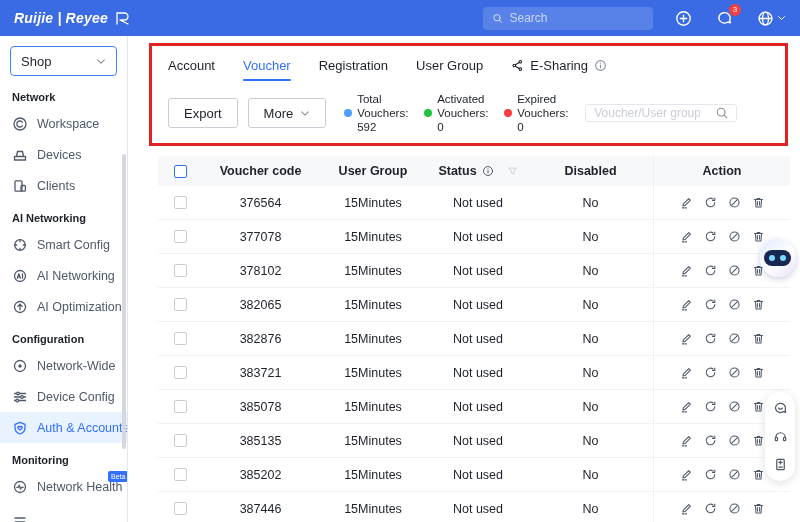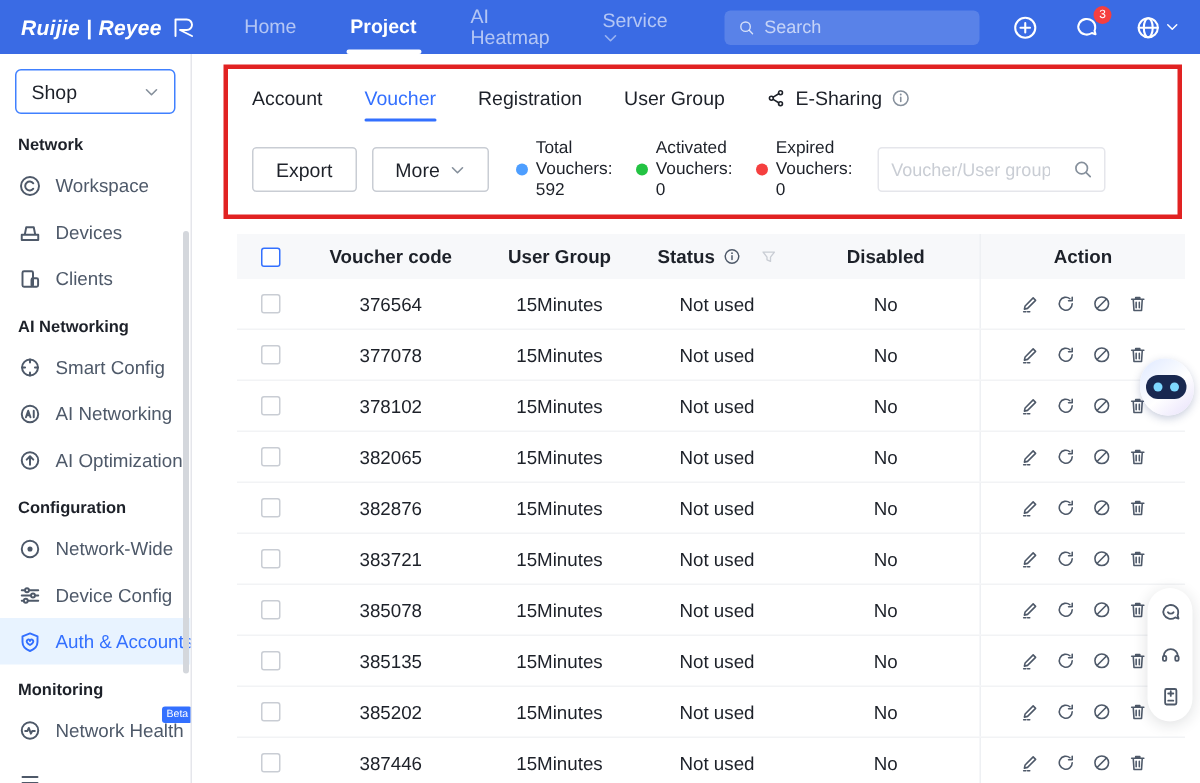--- a/index.html
+++ b/index.html
@@ -47,21 +47,21 @@
   .tab.active::after{content:"";position:absolute;bottom:5px;left:0;right:0;height:2px;background:#3370ff;border-radius:1px}
   .tab .inf{color:#86909c}
 
   .toolbar{display:flex;align-items:center;padding:6px 20px 10px;gap:10px}
   .btn{border:1px solid #c9cdd4;background:#fff;border-radius:3px;height:30px;padding:0 15px;font-size:13px;color:#1d2129;display:flex;align-items:center;gap:7px;cursor:pointer}
   .btn .chev{color:#86909c}
   .stats{display:flex;gap:9px;margin-left:8px}
   .stat{display:flex;align-items:center;gap:5px}
   .stat .dot{width:8px;height:8px;border-radius:50%;flex-shrink:0}
   .stat .txt{font-size:11.5px;line-height:14px;color:#1d2129;width:58px}
-  .search-box{height:30px;border:1px solid #e5e6eb;border-radius:3px;display:flex;align-items:center;width:152px;background:#fff}
+  .search-box{height:18px;border:1px solid #e5e6eb;border-radius:3px;display:flex;align-items:center;width:152px;background:#fff}
   .search-box input{flex:1;border:none;outline:none;font-size:12px;padding:0 8px;color:#1d2129;min-width:0}
   .search-box input::placeholder{color:#c9cdd4}
   .search-box .sbtn{width:28px;display:flex;justify-content:center;color:#86909c;cursor:pointer}
   .filter-btn{border:1px solid #e5e6eb;border-radius:3px;width:46px;height:42px;display:flex;flex-direction:column;align-items:center;justify-content:center;font-size:12px;color:#1d2129;gap:2px;cursor:pointer;background:#fff;flex-shrink:0}
   .filter-btn .funnel{color:#86909c}
 
   
   .table{margin:12px 10px}
   .thead{display:flex;align-items:center;background:#f7f8fa;height:30px;font-weight:bold;font-size:12.5px;color:#1d2129}
   .trow{display:flex;align-items:center;height:34px;border-bottom:1px solid #f2f3f5;font-size:12.5px;color:#1d2129}
@@ -94,37 +94,20 @@
 </style>
 </head>
 <body>
 
 <div class="navbar">
   <div class="logo">
     <span class="logo-text">Ruijie | Reyee</span>
     <svg width="20" height="18" viewBox="0 0 20 18" stroke-width="2.4">
         <path d="M4 15 V4 h7.5 a3.5 3.5 0 0 1 0 7 H7 l8 4"></path>
       </svg>
-  </div>
-  <div class="nav-items">
-    <div class="nav-item">
-        <span>Home</span>
-      </div>
-    <div class="nav-item active">
-        <span>Project</span>
-      </div>
-    <div class="nav-item wrap">
-        <span>AI Heatmap</span>
-      </div>
-    <div class="nav-item">
-      <span>Service</span>
-      <svg class="nav-caret" viewBox="0 0 12 8">
-          <path d="M2 2 l4 4 4-4"></path>
-        </svg>
-    </div>
   </div>
   <div class="nav-search">
     <svg width="13" height="13" viewBox="0 0 16 16">
         <circle cx="7" cy="7" r="4.4"></circle>
         <path d="M10.4 10.4 L13.5 13.5"></path>
       </svg>
     <input type="text" placeholder="Search" style="">
   </div>
   <div class="nav-icons">
     <span class="nav-ic">

